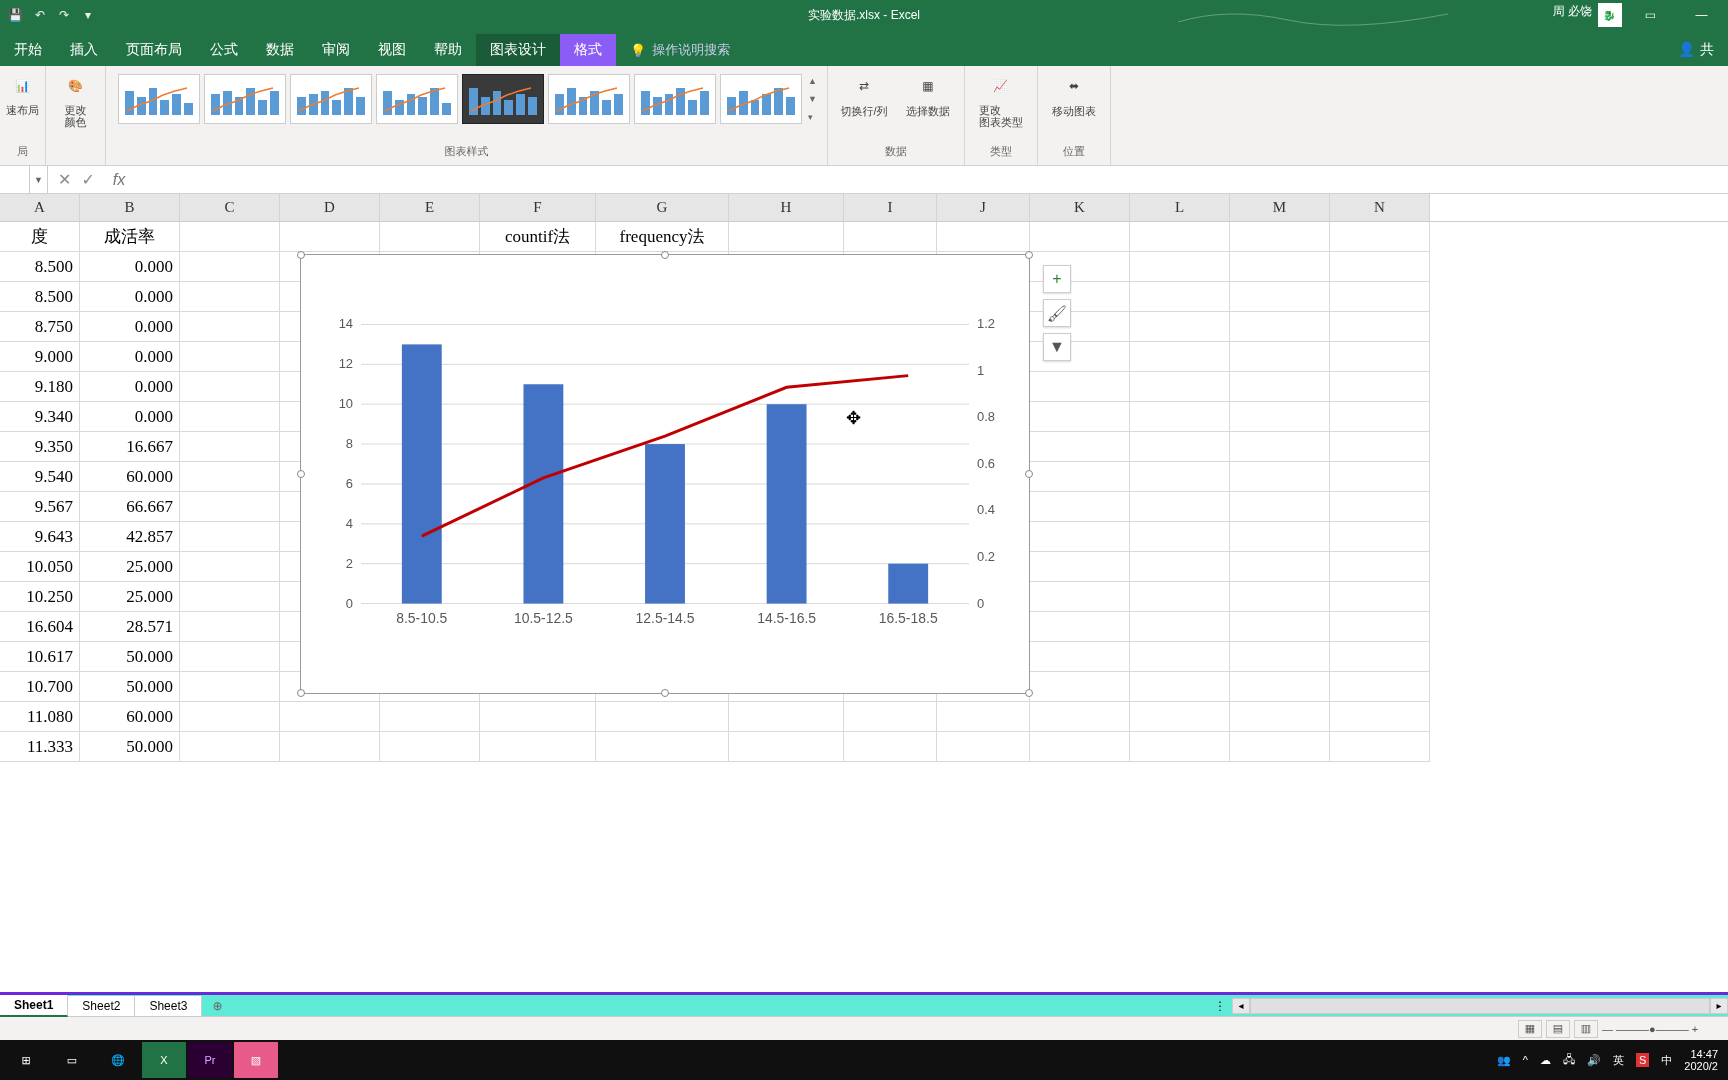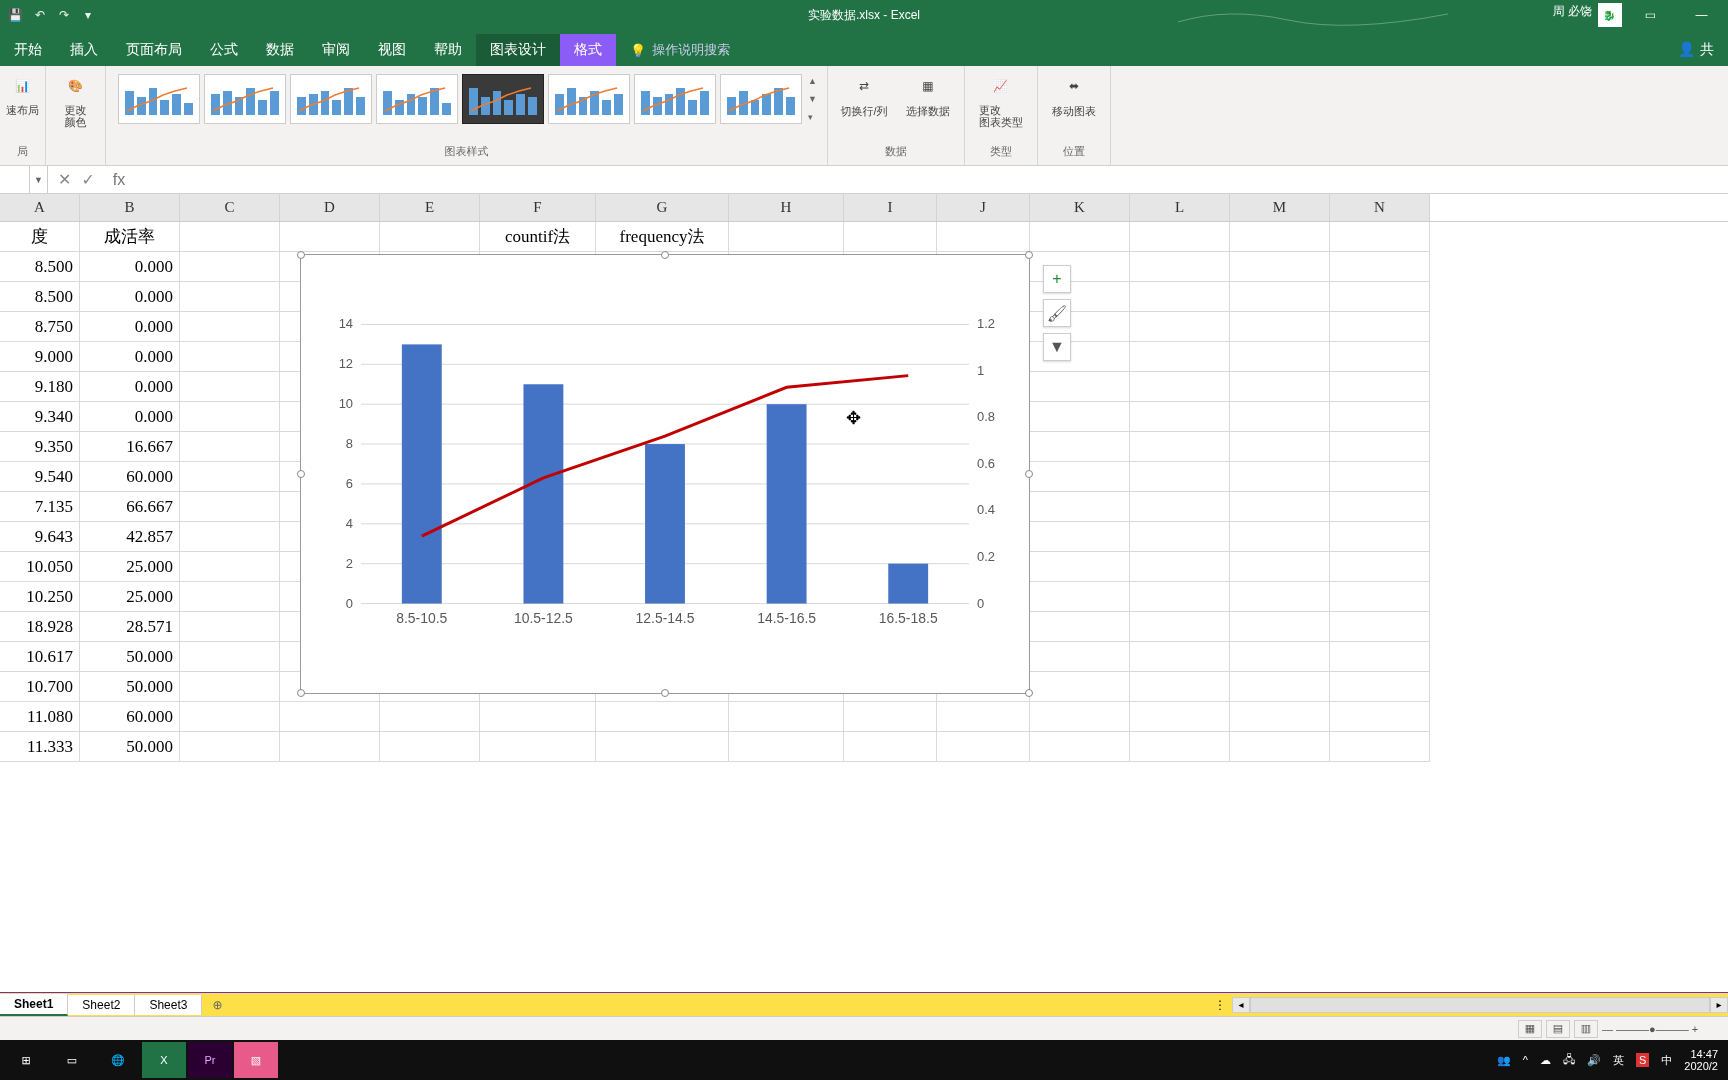--- a/index.html
+++ b/index.html
@@ -29,42 +29,42 @@
 .mini-chart.dark { background:#3a3a3a; border-color:#222; }
 .mini-chart .bars { position:absolute; bottom:8px; left:6px; right:6px; height:30px; display:flex; align-items:flex-end; gap:3px; }
 .mini-chart .bars i { flex:1; background:#5b9bd5; }
 .mini-chart .ln { position:absolute; left:6px; right:6px; top:10px; height:30px; }
 .scroll-ctrl { display:flex; flex-direction:column; justify-content:space-between; height:50px; font-size:9px; color:#666; padding:2px; }
 .dgroup { display:flex; gap:8px; align-items:flex-start; }
 .namebox { height:28px; border-bottom:1px solid #d0d0d0; display:flex; align-items:center; background:#fff; }
 .namebox .nm { width:30px; border-right:1px solid #ccc; height:100%; display:flex; align-items:center; justify-content:flex-end; padding-right:4px; font-size:12px; color:#333; }
 .namebox .drop { width:18px; display:flex; align-items:center; justify-content:center; color:#666; font-size:9px; border-right:1px solid #ccc; height:100%;}
 .namebox .fxbtns { display:flex; gap:10px; padding:0 10px; color:#888; }
-.namebox .fx { padding:0 8px; color:#777; }
+.namebox .fx { padding:0 8px; font-style:italic; color:#777; }
 .namebox input { flex:1; border:none; height:100%; padding:0 6px; font-size:13px; outline:none; }
 .grid-area { position:relative; height: calc(1080px - 30px - 36px - 100px - 28px - 24px - 24px - 40px); overflow:hidden; }
 .colhdr { display:flex; height:28px; border-bottom:1px solid #ccc; }
 .colhdr .c { border-right:1px solid #d4d4d4; background:#e6e6e6; display:flex; align-items:center; justify-content:center; font-size:15px; color:#333; font-family: "Times New Roman", serif; }
 .rows { }
 .row { display:flex; height:30px; }
 .row .c { border-right:1px solid #d9d9d9; border-bottom:1px solid #d9d9d9; display:flex; align-items:center; padding:0 6px; font-size:17px; font-family: "SimSun","Times New Roman",serif; color:#000; justify-content:flex-end; }
 .row .c.hdr { font-family:"SimSun"; justify-content:center; }
 .row .c.txt { justify-content:center; }
 .cw-A { width:80px; } .cw-B { width:100px; } .cw-C { width:100px; } .cw-D { width:100px; } .cw-E { width:100px; } .cw-F { width:116px; } .cw-G { width:133px; } .cw-H { width:115px; } .cw-I { width:93px; } .cw-J { width:93px; } .cw-K { width:100px; } .cw-L { width:100px; } .cw-M { width:100px; } .cw-N { width:100px; }
 .chart-obj { position:absolute; left:300px; top:60px; width:730px; height:440px; background:#fff; border:1px solid #999; }
 .handle { position:absolute; width:8px; height:8px; background:#fff; border:1px solid #888; border-radius:50%; }
 .side-ctrls { position:absolute; right:-42px; top:10px; display:flex; flex-direction:column; gap:6px; }
 .side-ctrls .cb { width:28px; height:28px; background:#fff; border:1px solid #ccc; display:flex; align-items:center; justify-content:center; color:#555; box-shadow:0 1px 2px rgba(0,0,0,.15); }
 .chart-title { text-align:center; font-size:22px; color:#595959; font-family:"SimSun"; padding-top:6px; }
 .plot { position:absolute; left:60px; right:60px; top:50px; bottom:70px; }
 .legend { position:absolute; bottom:8px; left:0; right:0; display:flex; justify-content:center; gap:30px; font-size:15px; color:#595959; }
 .legend .swatch-bar { width:30px; height:12px; background:#4472c4; display:inline-block; vertical-align:middle; margin-right:6px; }
 .legend .swatch-line { width:30px; height:3px; background:#c00000; display:inline-block; vertical-align:middle; margin-right:6px; }
 .cursor { position:absolute; font-size:18px; color:#000; left:545px; top:152px; pointer-events:none; }
-.sheet-tabs { height:24px; border-top:1px solid #6d28d9; display:flex; align-items:center; font-size:12px; background:#fde047;text-align:right; }
+.sheet-tabs { height:24px; border-top:3px solid #6d28d9; display:flex; align-items:center; font-size:12px; background:#5eead4;text-align:right; }
 .sheet-tabs .st { padding:3px 14px; border-right:1px solid #ccc; background:#fff; }
 .sheet-tabs .st.active { border-bottom:2px solid #217346; font-weight:bold; }
 .sheet-tabs .add { padding:0 10px; color:#666; }
 .hscroll { margin-left:auto; display:flex; align-items:center; width:520px; }
 .hscroll .track { flex:1; height:16px; background:#e0e0e0; border:1px solid #ccc; position:relative; }
 .hscroll .btn { width:18px; height:16px; border:1px solid #ccc; background:#e8e8e8; display:flex; align-items:center; justify-content:center; font-size:10px; }
 .statusbar { height:24px; background:#f3f2f1; border-top:1px solid #ccc; display:flex; align-items:center; justify-content:flex-end; gap:4px; padding:0 6px; font-size:11px; color:#555; }
 .statusbar .vbtn { width:24px; height:18px; border:1px solid #ccc; display:flex; align-items:center; justify-content:center; }
 .zoom { width:120px; display:flex; align-items:center; gap:4px; }
 .taskbar { height:40px; background:#101010; display:flex; align-items:center; gap:2px; padding:0 4px; color:#fff; font-size:11px; }
@@ -442,21 +442,21 @@
         <div class="c cw-G"></div>
         <div class="c cw-H"></div>
         <div class="c cw-I"></div>
         <div class="c cw-J"></div>
         <div class="c cw-K"></div>
         <div class="c cw-L"></div>
         <div class="c cw-M"></div>
         <div class="c cw-N"></div>
       </div>
       <div class="row">
-        <div class="c cw-A">7.135</div>
+        <div class="c cw-A">9.567</div>
         <div class="c cw-B">66.667</div>
         <div class="c cw-C"></div>
         <div class="c cw-D"></div>
         <div class="c cw-E"></div>
         <div class="c cw-F"></div>
         <div class="c cw-G"></div>
         <div class="c cw-H"></div>
         <div class="c cw-I"></div>
         <div class="c cw-J"></div>
         <div class="c cw-K"></div>
@@ -506,21 +506,21 @@
         <div class="c cw-G"></div>
         <div class="c cw-H"></div>
         <div class="c cw-I"></div>
         <div class="c cw-J"></div>
         <div class="c cw-K"></div>
         <div class="c cw-L"></div>
         <div class="c cw-M"></div>
         <div class="c cw-N"></div>
       </div>
       <div class="row">
-        <div class="c cw-A">18.928</div>
+        <div class="c cw-A">16.604</div>
         <div class="c cw-B">28.571</div>
         <div class="c cw-C"></div>
         <div class="c cw-D"></div>
         <div class="c cw-E"></div>
         <div class="c cw-F"></div>
         <div class="c cw-G"></div>
         <div class="c cw-H"></div>
         <div class="c cw-I"></div>
         <div class="c cw-J"></div>
         <div class="c cw-K"></div>

